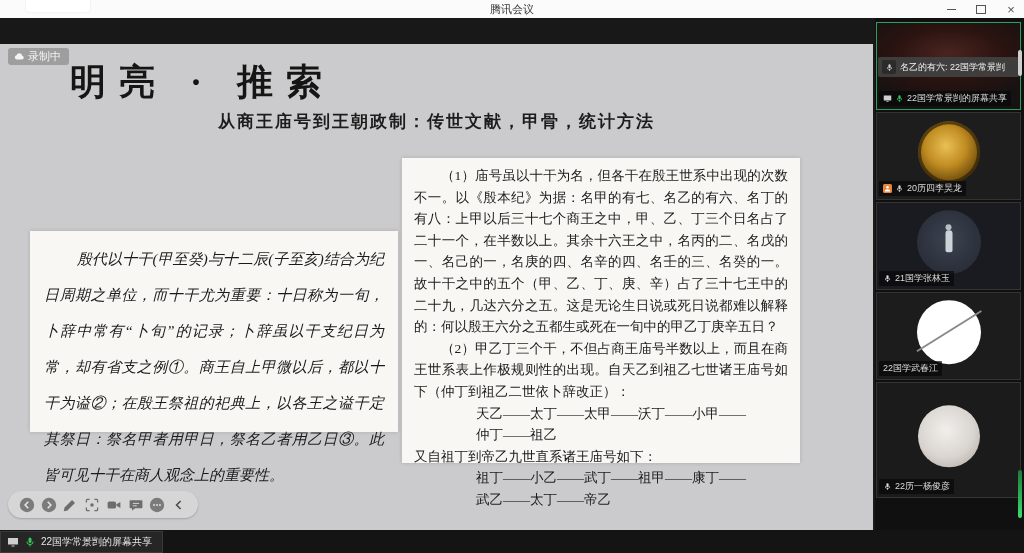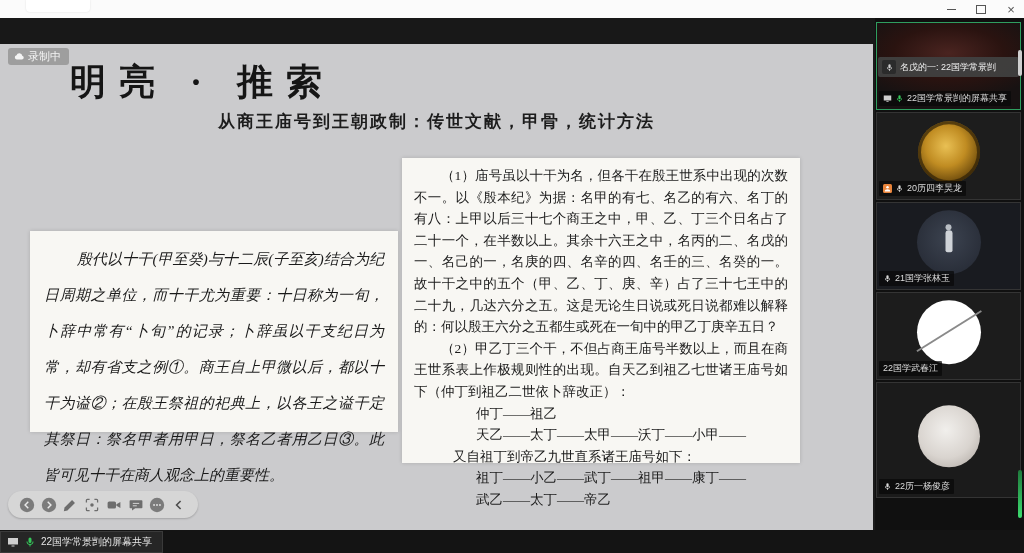--- a/index.html
+++ b/index.html
@@ -19,21 +19,21 @@
   .stage{position:absolute;left:0;top:44px;width:873px;height:486px;background:#cbcbcd;}
   .rec-badge{position:absolute;left:8px;top:4px;height:17px;padding:0 8px 0 6px;background:#9e9e9e;border-radius:3px;display:flex;align-items:center;gap:4px;color:#f4f4f4;font-size:11px;}
   .rec-badge svg{width:10px;height:10px;fill:#f4f4f4;}
   .slide-title{position:absolute;left:70px;top:14px;font-family:"Liberation Serif","DejaVu Serif",serif;font-weight:700;font-size:36px;letter-spacing:13px;color:#151515;}
   .slide-subtitle{position:absolute;left:0;width:873px;top:66px;text-align:center;font-family:"Liberation Serif","DejaVu Serif",serif;font-weight:700;font-size:17px;letter-spacing:2px;color:#1c1c1c;}
   .card{position:absolute;background:#f8f7f3;box-shadow:0 0 4px rgba(0,0,0,.15);font-family:"Liberation Serif","DejaVu Serif",serif;color:#1a1a1a;}
   .card-left{left:30px;top:187px;width:368px;height:201px;padding:10px 14px 6px 14px;box-sizing:border-box;font-size:15px;line-height:36px;text-align:justify;}
   .card-left p{margin:0;text-indent:2.2em;font-style:italic;}
   .card-right{left:402px;top:114px;width:398px;height:305px;padding:7px 12px;box-sizing:border-box;font-size:13.5px;line-height:21.6px;text-align:justify;}
   .card-right p{margin:0;text-indent:2em;}
-  .card-right p.noindent{text-indent:0;margin-left:39px;}
+  .card-right p.noindent{text-indent:0;}
   .card-right p.lineage{text-indent:0;padding-left:4.6em;text-align:left;}
   
   .anno-toolbar{position:absolute;left:8px;top:447px;width:190px;height:27px;background:#d6d6d6;border-radius:14px;display:flex;align-items:center;justify-content:space-around;padding:0 8px;box-sizing:border-box;box-shadow:0 1px 2px rgba(0,0,0,.2);}
   .tool{width:18px;height:18px;display:flex;align-items:center;justify-content:center;cursor:pointer;}
   .tool svg{width:16px;height:16px;}
   
   .bottombar{position:absolute;left:0;top:530px;width:1024px;height:23px;background:#141414;}
   .share-chip{position:absolute;left:0;top:1px;height:20px;display:flex;align-items:center;gap:5px;background:#262626;border:1px solid #3a3a3a;padding:0 10px 0 6px;color:#e6e6e6;font-size:10px;}
   .share-chip svg{width:12px;height:12px;}
   
@@ -62,20 +62,21 @@
   .av-crater{width:62px;height:62px;background:radial-gradient(circle at 55% 40%,#9a948a 0%,#7e7870 60%,#5f5a52 100%),#7e7870;box-shadow:inset -4px -6px 10px rgba(0,0,0,.35);}
   .av-crater i{position:absolute;width:4px;height:4px;border-radius:50%;background:#3c382f;display:block;}
 </style>
 </head>
 <body>
 
 <div class="app">
 
   <div class="titlebar">
     <div class="titlebar-tab"></div>
+    <div class="win-title">腾讯会议</div>
     <div class="win-controls">
       <div class="wc wc-min">
           <i></i>
         </div>
       <div class="wc wc-max">
           <i></i>
         </div>
       <div class="wc wc-close">×</div>
     </div>
   </div>
@@ -93,22 +94,22 @@
     <div class="slide-title">明亮 · 推索</div>
     <div class="slide-subtitle">从商王庙号到王朝政制：传世文献，甲骨，统计方法</div>
 
     <div class="card card-left">
       <p>殷代以十干(甲至癸)与十二辰(子至亥)结合为纪日周期之单位，而十干尤为重要：十日称为一旬，卜辞中常有“卜旬”的记录；卜辞虽以干支纪日为常，却有省支之例①。商王自上甲微以后，都以十干为谥②；在殷王祭祖的祀典上，以各王之谥干定其祭日：祭名甲者用甲日，祭名乙者用乙日③。此皆可见十干在商人观念上的重要性。</p>
     </div>
 
     <div class="card card-right">
       <p>（1）庙号虽以十干为名，但各干在殷王世系中出现的次数不一。以《殷本纪》为据：名甲的有七、名乙的有六、名丁的有八：上甲以后三十七个商王之中，甲、乙、丁三个日名占了二十一个，在半数以上。其余十六王之中，名丙的二、名戊的一、名己的一，名庚的四、名辛的四、名壬的三、名癸的一。故十干之中的五个（甲、乙、丁、庚、辛）占了三十七王中的二十九，几达六分之五。这是无论生日说或死日说都难以解释的：何以殷王六分之五都生或死在一旬中的甲乙丁庚辛五日？</p>
       <p>（2）甲乙丁三个干，不但占商王庙号半数以上，而且在商王世系表上作极规则性的出现。自天乙到祖乙七世诸王庙号如下（仲丁到祖乙二世依卜辞改正）：</p>
+      <p class="lineage">天乙——太丁——太甲——沃丁——小甲——</p>
       <p class="lineage">仲丁——祖乙</p>
-      <p class="lineage">天乙——太丁——太甲——沃丁——小甲——</p>
       <p class="noindent">又自祖丁到帝乙九世直系诸王庙号如下：</p>
       <p class="lineage">祖丁——小乙——武丁——祖甲——康丁——</p>
       <p class="lineage">武乙——太丁——帝乙</p>
     </div>
 
     <div class="anno-toolbar">
       <div class="tool">
         <svg viewBox="0 0 20 20">
             <circle cx="10" cy="10" r="9" fill="#7b7b7b"></circle>
             <path d="M11.6 6 7.6 10l4 4" stroke="#e9e9e9" stroke-width="1.8" fill="none"></path>
@@ -176,21 +177,21 @@
         <span>22国学常景剀的屏幕共享</span>
       </div>
     </div>
 
     <div class="speaking-bar">
       <span class="speaking-icon">
         <svg viewBox="0 0 24 24">
             <path d="M12 14a3 3 0 0 0 3-3V6a3 3 0 0 0-6 0v5a3 3 0 0 0 3 3zm5-3a5 5 0 0 1-10 0H5a7 7 0 0 0 6 6.9V21h2v-3.1A7 7 0 0 0 19 11z"></path>
           </svg>
       </span>
-      <span class="speaking-text">名戊的一: 22国学常景剀</span>
+      <span class="speaking-text">名乙的有六: 22国学常景剀</span>
     </div>
 
     <div class="tile" style="top:94px;height:88px;background:#1d1d1d;">
       <div class="avatar av-seal"></div>
       <div class="tile-label">
         <svg viewBox="0 0 24 24">
             <rect x="0" y="0" width="24" height="24" rx="4" fill="#e8833a"></rect>
             <circle cx="12" cy="8.5" r="3.4" fill="#fff"></circle>
             <path d="M4.5 20c0-4 3.5-6 7.5-6s7.5 2 7.5 6z" fill="#fff"></path>
           </svg>

